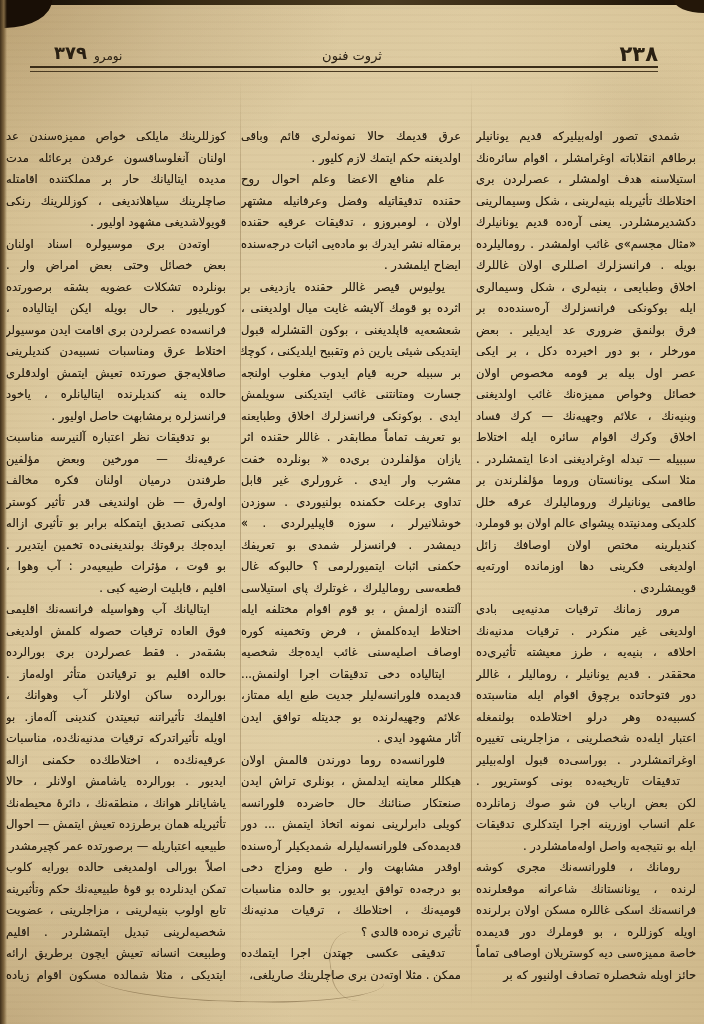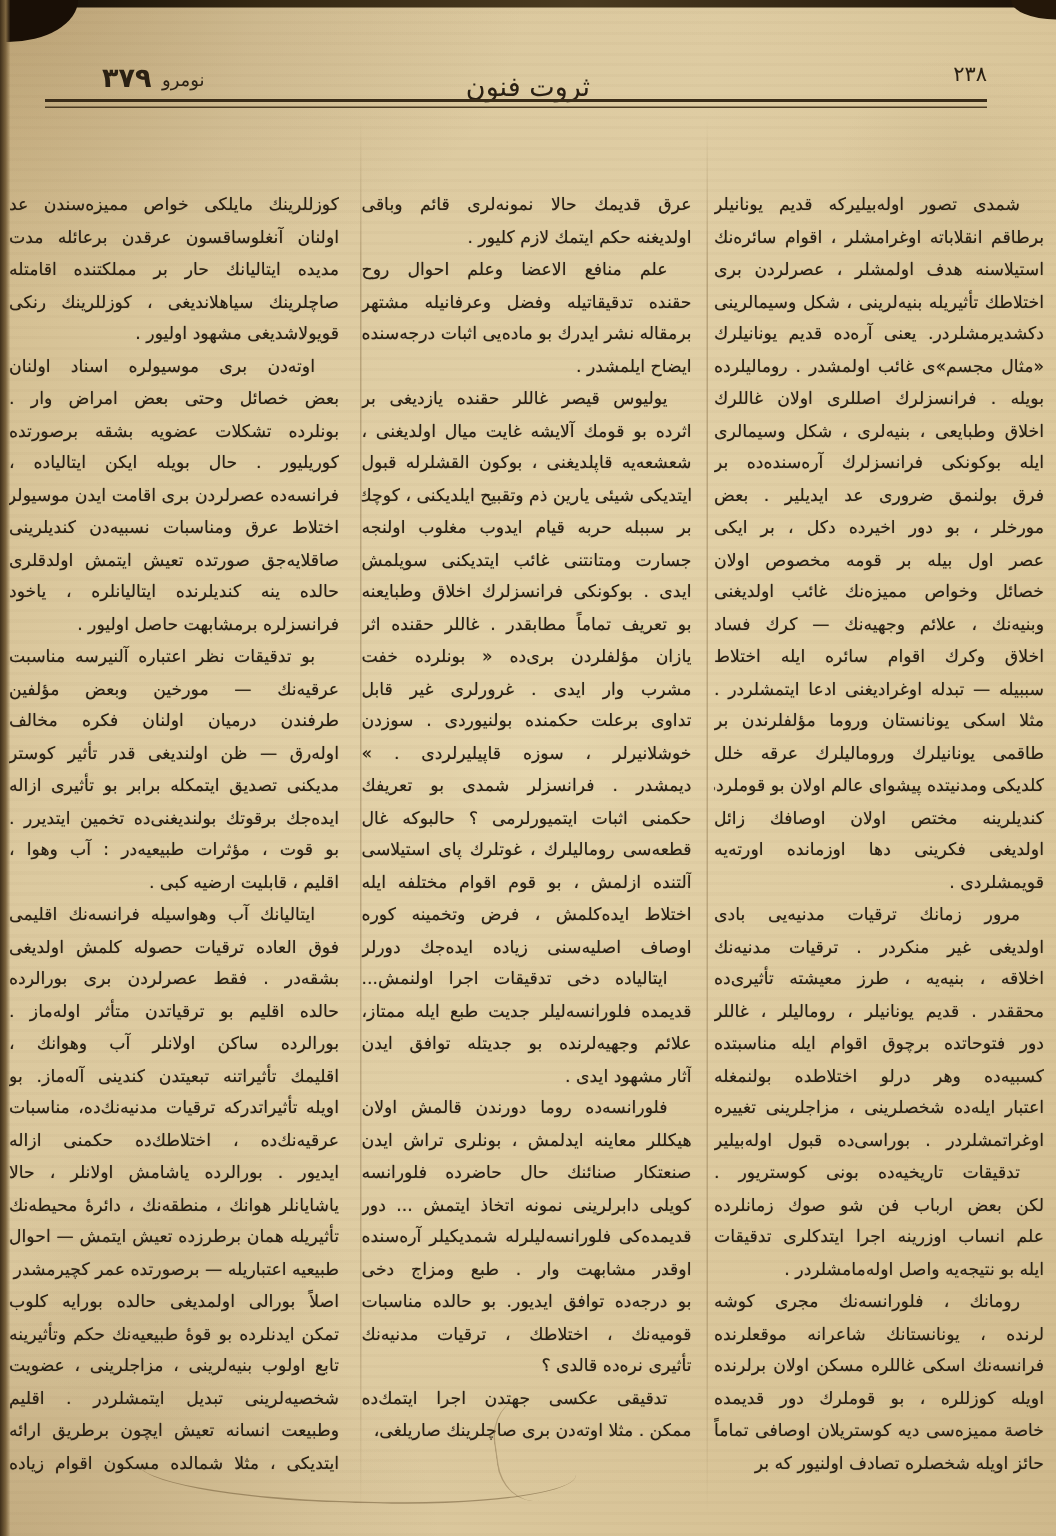--- a/index.html
+++ b/index.html
@@ -29,26 +29,26 @@
   .edge-left{position:absolute;top:0;bottom:0;left:0;width:7px;
     background:linear-gradient(to right,#3f2f1a,#7e6640 55%,rgba(126,102,64,0));}
   .gutter-crease{position:absolute;top:78px;bottom:14px;width:1px;
     background:linear-gradient(to bottom,rgba(135,110,70,.0),rgba(135,110,70,.45) 12%,rgba(135,110,70,.40) 85%,rgba(135,110,70,0));}
   .crease-bottom{position:absolute;left:92px;top:955px;width:292px;height:46px;
     border-bottom:1px solid rgba(115,92,58,.55);border-radius:48%;transform:rotate(1.6deg);}
   .crease-bottom2{position:absolute;left:330px;top:930px;width:60px;height:70px;
     border-left:1px solid rgba(115,92,58,.40);border-radius:40%;transform:rotate(-8deg);}
 
   
-  .hdr-num-right{position:absolute;top:42px;right:46px;font-size:14px;font-weight:normal;
+  .hdr-num-right{position:absolute;top:42px;right:46px;font-size:21px;font-weight:bold;
     letter-spacing:2px;}
-  .hdr-title{position:absolute;top:48px;left:0;right:0;text-align:center;font-size:18px;
+  .hdr-title{position:absolute;top:48px;left:0;right:0;text-align:center;font-size:13px;
     letter-spacing:1px;}
   .hdr-left{position:absolute;top:42px;left:54px;display:flex;direction:ltr;
-    align-items:center;gap:7px;margin-left:14px;}
+    align-items:flex-end;gap:7px;}
   .hdr-left .num{font-size:18px;font-weight:bold;letter-spacing:1px;}
   .hdr-left .lbl{font-size:12px;}
   .header-rule{position:absolute;left:30px;right:46px;top:66px;height:3px;
     border-top:2.5px solid #3a2c18;border-bottom:1px solid #4a3a22;}
 
   
   .columns{position:absolute;top:84px;left:6px;right:8px;bottom:36px;
     display:flex;direction:rtl;gap:15px;}
   .col{flex:1 1 0;overflow:hidden;margin-top:42px;}
   .line{direction:rtl;height:21.5px;line-height:21.5px;font-size:11.5px;
@@ -120,40 +120,41 @@
         <div class="line">فرانسه‌نك اسكى غاللره مسكن اولان برلرنده</div>
         <div class="line">اويله كوزللره ، بو قوملرك دور قديمده</div>
         <div class="line">خاصة مميزه‌سى ديه كوستريلان اوصافى تماماً</div>
         <div class="line end">حائز اويله شخصلره تصادف اولنيور كه بر</div>
       </div>
       <div class="col">
         <div class="line">عرق قديمك حالا نمونه‌لرى قائم وباقى</div>
         <div class="line end">اولديغنه حكم ايتمك لازم كليور .</div>
         <div class="line indent">علم منافع الاعضا وعلم احوال روح</div>
         <div class="line">حقنده تدقيقاتيله وفضل وعرفانيله مشتهر</div>
+        <div class="line">اولان ، لومبروزو ، تدقيقات عرقيه حقنده</div>
         <div class="line">برمقاله نشر ايدرك بو ماده‌يى اثبات درجه‌سنده</div>
         <div class="line end">ايضاح ايلمشدر .</div>
         <div class="line indent">يوليوس قيصر غاللر حقنده يازديغى بر</div>
         <div class="line">اثرده بو قومك آلايشه غايت ميال اولديغنى ،</div>
         <div class="line">شعشعه‌يه قاپلديغنى ، بوكون القشلرله قبول</div>
         <div class="line">ايتديكى شيئى يارين ذم وتقبيح ايلديكنى ، كوچك</div>
         <div class="line">بر سببله حربه قيام ايدوب مغلوب اولنجه</div>
         <div class="line">جسارت ومتانتنى غائب ايتديكنى سويلمش</div>
         <div class="line">ايدى . بوكونكى فرانسزلرك اخلاق وطبايعنه</div>
         <div class="line">بو تعريف تماماً مطابقدر . غاللر حقنده اثر</div>
         <div class="line">يازان مؤلفلردن برى‌ده « بونلرده خفت</div>
         <div class="line">مشرب وار ايدى . غرورلرى غير قابل</div>
         <div class="line">تداوى برعلت حكمنده بولنيوردى . سوزدن</div>
         <div class="line">خوشلانيرلر ، سوزه قاپيليرلردى . »</div>
         <div class="line">ديمشدر . فرانسزلر شمدى بو تعريفك</div>
         <div class="line">حكمنى اثبات ايتميورلرمى ؟ حالبوكه غال</div>
         <div class="line">قطعه‌سى روماليلرك ، غوتلرك پاى استيلاسى</div>
         <div class="line">آلتنده ازلمش ، بو قوم اقوام مختلفه ايله</div>
         <div class="line">اختلاط ايده‌كلمش ، فرض وتخمينه كوره</div>
-        <div class="line">اوصاف اصليه‌سنى زياده ايده‌جك دورلر</div>
+        <div class="line">اوصاف اصليه‌سنى غائب ايده‌جك شخصيه</div>
         <div class="line indent">ايتالياده دخى تدقيقات اجرا اولنمش...</div>
         <div class="line">قديمده فلورانسه‌ليلر جديت طبع ايله ممتاز،</div>
         <div class="line">علائم وجهيه‌لرنده بو جديتله توافق ايدن</div>
         <div class="line end">آثار مشهود ايدى .</div>
         <div class="line indent">فلورانسه‌ده روما دورندن قالمش اولان</div>
         <div class="line">هيكللر معاينه ايدلمش ، بونلرى تراش ايدن</div>
         <div class="line">صنعتكار صنائنك حال حاضرده فلورانسه</div>
         <div class="line">كويلى دابرلرينى نمونه اتخاذ ايتمش ... دور</div>
         <div class="line">قديمده‌كى فلورانسه‌ليلرله شمديكيلر آره‌سنده</div>
         <div class="line">اوقدر مشابهت وار . طبع ومزاج دخى</div>

